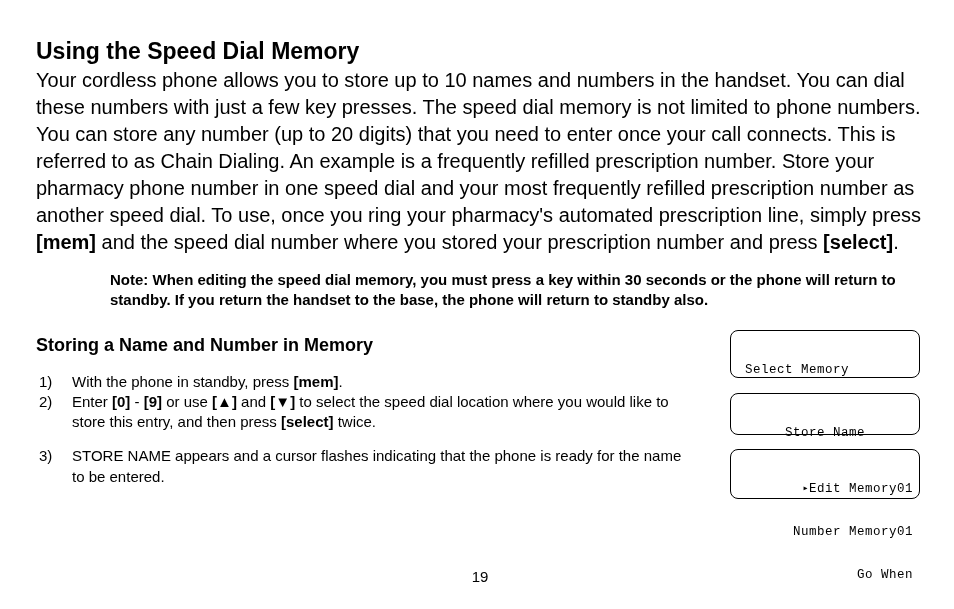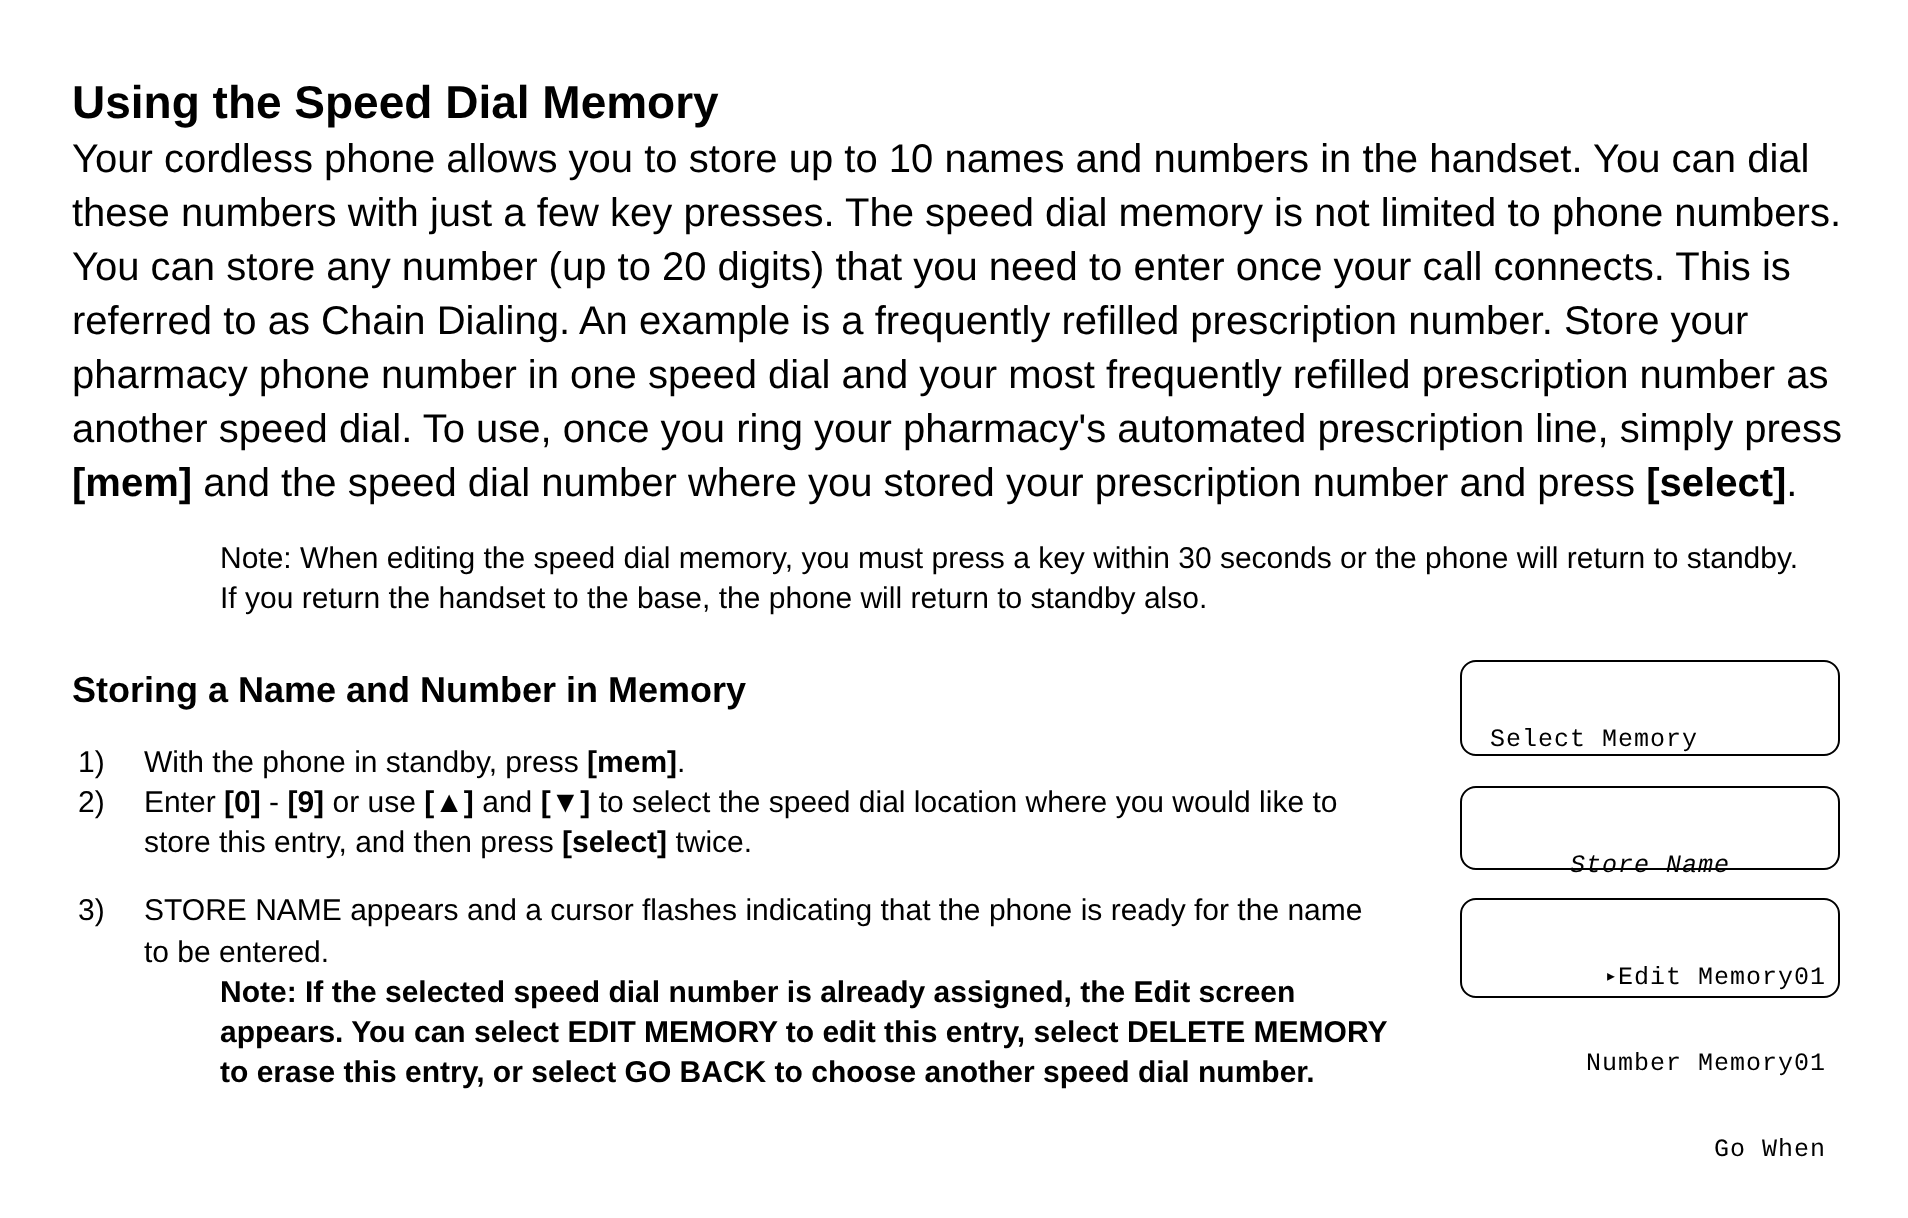--- a/index.html
+++ b/index.html
@@ -11,21 +11,21 @@
       color: #000;
       padding: 38px 30px 20px 36px;
     }
     .wrap { position: relative; width: 100%; height: 100%; }
     h1 { font-size: 23px; font-weight: bold; margin-bottom: 2px; }
     h2 { font-size: 18px; font-weight: bold; margin-top: 24px; margin-bottom: 16px; }
     p  { font-size: 20px; line-height: 1.35; }
     .intro { margin-bottom: 2px; }
     .note {
       font-size: 15px;
-      font-weight: normal;
+      font-weight: bold;
       line-height: 1.35;
       padding-left: 74px;
       padding-right: 20px;
       margin-top: 14px;
     }
     .sub-note {
       font-size: 15px;
       font-weight: bold;
       line-height: 1.35;
       padding-left: 74px;
@@ -53,21 +53,21 @@
       border-radius: 8px;
       background: #fff;
       padding: 3px 6px 3px 6px;
       font-family: "Courier New", monospace;
       font-size: 12.5px;
       line-height: 1.15;
       white-space: pre;
       letter-spacing: 0.5px;
     }
     .lcd1 { top: 292px; height: 48px; }
-    .lcd2 { top: 355px; height: 42px; font-style: italic; }
+    .lcd2 { top: 355px; height: 42px; }
     .lcd3 { top: 411px; height: 50px; text-align: right; }
     .lcd2-title { text-align: center; white-space: normal; }
     .cursor { display:inline-block; width:6px; height:9px; background:#aaa; }
     .arrow { display:inline-block; font-size:10px; line-height:1; vertical-align:1px; }
   </style>
 </head>
 <body>
 
 <div class="wrap">
 
@@ -88,33 +88,33 @@
       <span class="li-num">2)</span>
       <span class="li-txt">Enter <b>[0]</b> - <b>[9]</b> or use <b>[▲]</b> and <b>[▼]</b> to select the speed dial location where you would like to store this entry, and then press <b>[select]</b> twice.</span>
     </li>
     <li class="li-gap"></li>
     <li class="li-row">
       <span class="li-num">3)</span>
       <span class="li-txt">STORE NAME appears and a cursor flashes indicating that the phone is ready for the name to be entered.</span>
     </li>
   </ol>
 
-  <div class="sub-note">Note: If the selected speed dial number is already assigned, the Edit screen appears. You can select EDIT MEMORY to edit this entry, select DELETE MEMORY to erase this entry, or select GO BACK to choose another speed dial number.</div>
 
   <div class="lcd lcd1">
     <div> Select Memory</div>
     <div><span>01</span><span class="arrow">▸</span></div>
     <div>02 JOHN DOE</div>
   </div>
 
   <div class="lcd lcd2">
     <div class="lcd2-title">Store Name</div>
     <div><span class="cursor"></span></div>
   </div>
 
   <div class="lcd lcd3">
     <div><span class="arrow">▸</span><span>Edit Memory01</span></div>
     <div> Number Memory01</div>
     <div> Go When</div>
   </div>
 
+  <div class="pagenum">19</div>
 
 </div>
 
 </body></html>

